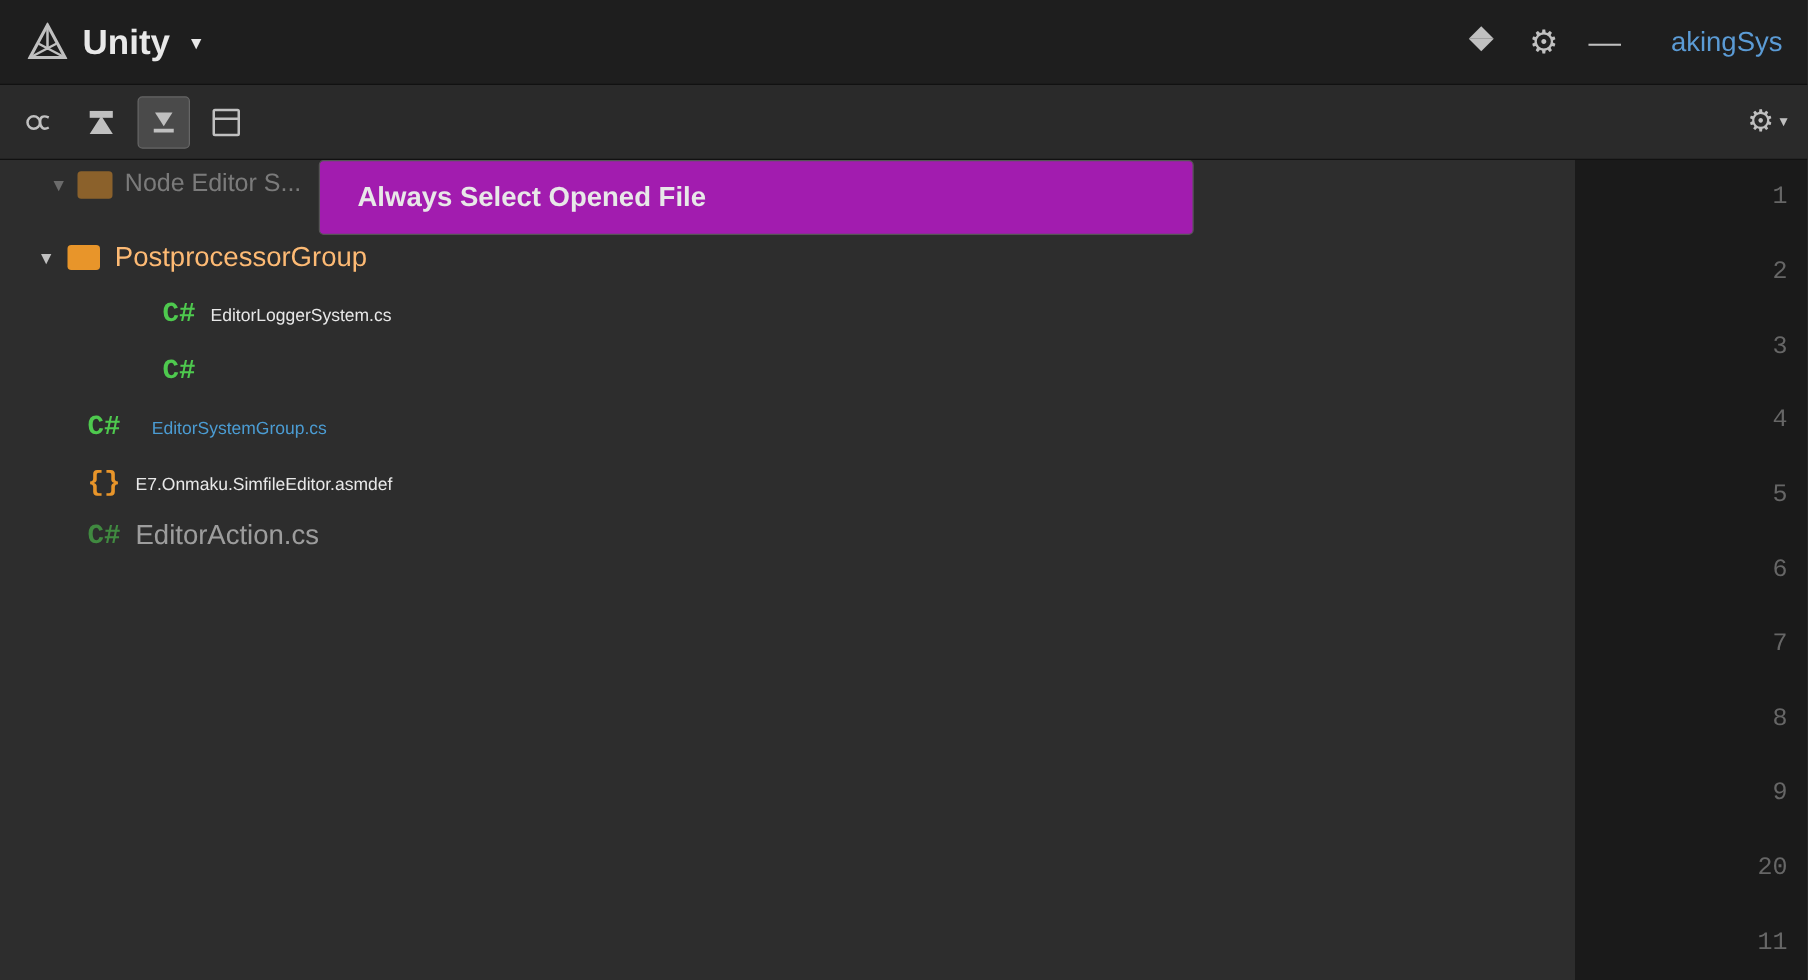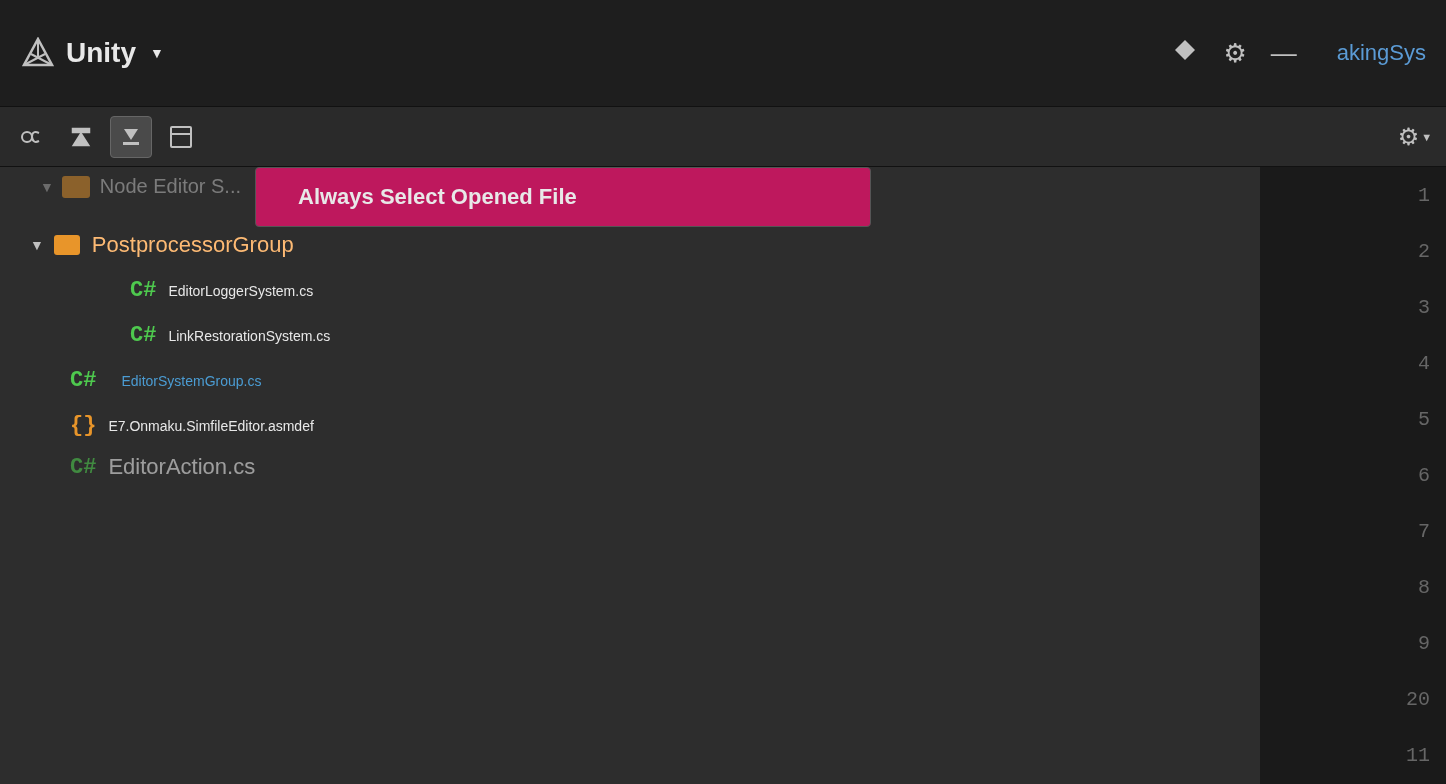--- a/index.html
+++ b/index.html
@@ -8,21 +8,21 @@
       height: 784px;
       background: #2d2d2d;
       font-family: -apple-system, 'Segoe UI', sans-serif;
       overflow: hidden;
       display: flex;
       flex-direction: column;
     }
 
     
     .title-bar {
-      height: 107px;
+      height: 68px;
       background: #1e1e1e;
       display: flex;
       align-items: center;
       padding: 0 20px;
       border-bottom: 1px solid #111;
       flex-shrink: 0;
     }
     .title-bar-left {
       display: flex;
       align-items: center;
@@ -125,26 +125,25 @@
       background: #2d2d2d;
       position: relative;
       overflow: hidden;
     }
 
     
     .dropdown-menu {
       position: absolute;
       top: 0;
       left: 255px;
-      width: 616px;
-      background: #be185d;
+      width: 700px;
+      background: #a21caf;
       border: 1px solid #555;
       border-radius: 4px;
       z-index: 10;
-      padding-left: 12px;
     }
     .dropdown-item {
       padding: 16px 30px;
       color: #e8e8e8;
       font-size: 22px;
       font-weight: 600;
       cursor: pointer;
     }
 
     
@@ -360,21 +359,20 @@
         <span class="folder-name">PostprocessorGroup</span>
       </div>
 
       <div class="cs-row cs-row-sub">
         <span class="cs-badge">C#</span>
         <span class="file-name">EditorLoggerSystem.cs</span>
       </div>
 
       <div class="cs-row cs-row-sub">
         <span class="cs-badge">C#</span>
-        <span class="file-name">LinkRestorationSystem.cs</span>
       </div>
 
       <div class="cs-row cs-row-group">
         <span class="cs-badge">C#</span>
         <span class="file-name blue">EditorSystemGroup.cs</span>
       </div>
 
       <div class="cs-row cs-row-group">
         <span class="cs-badge orange">{}</span>
         <span class="file-name">E7.Onmaku.SimfileEditor.asmdef</span>

